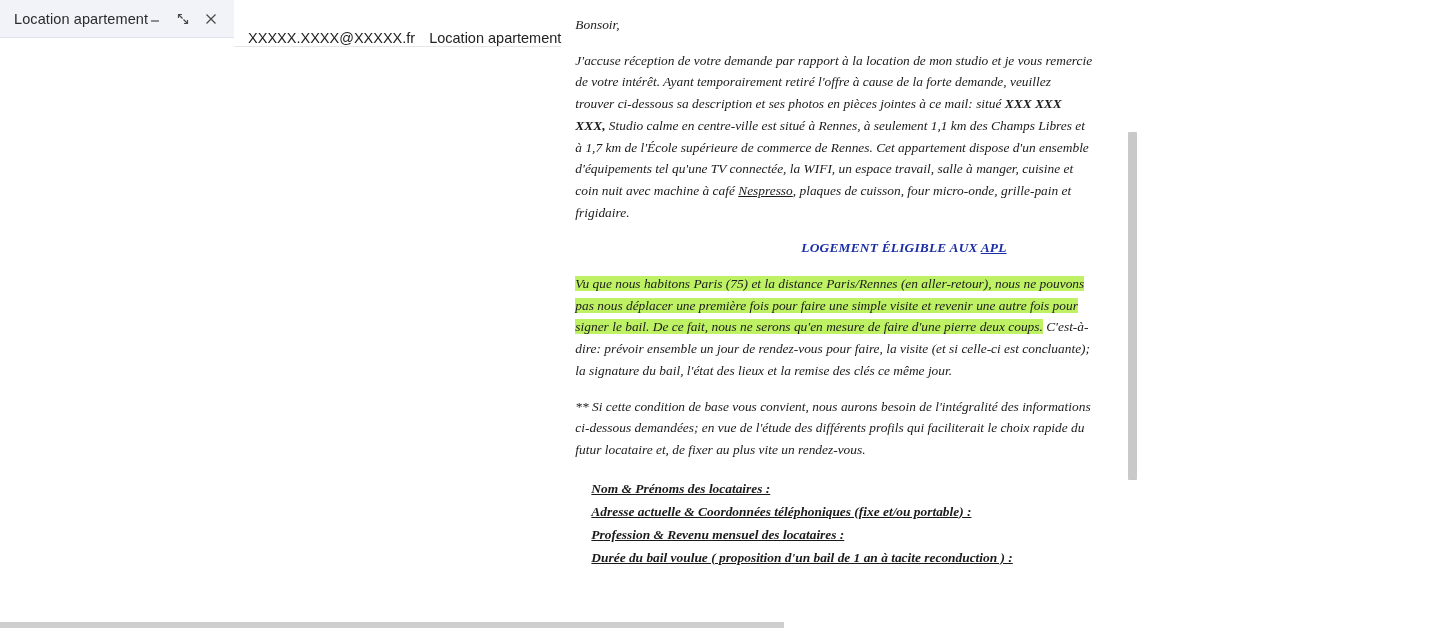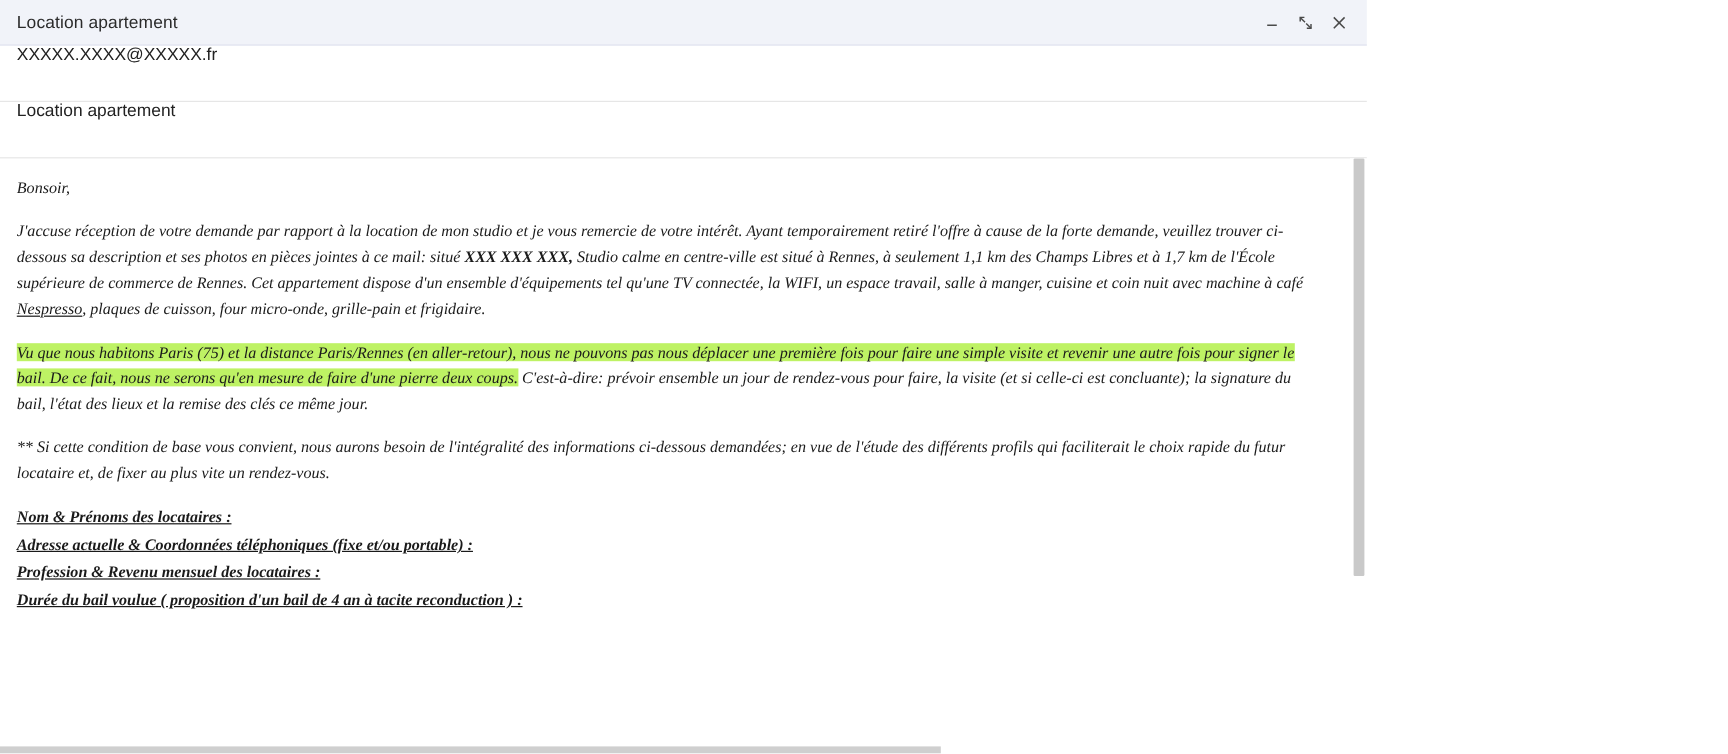--- a/index.html
+++ b/index.html
@@ -12,21 +12,21 @@
     background: #ffffff;
     font-family: "Liberation Sans", sans-serif;
   }
 
   .window {
     width: 1139px;
     height: 628px;
     position: relative;
     background: #ffffff;
     display: flex;
-    flex-direction: column;
+    flex-direction: row;
   }
 
   
   .titlebar {
     height: 38px;
     min-height: 38px;
     background: #f1f3f9;
     border-bottom: 1px solid #dfe3ee;
     display: flex;
     align-items: center;
@@ -55,21 +55,21 @@
     cursor: default;
   }
   .win-btn svg { display: block; }
 
   
   .field-row {
     height: 47px;
     min-height: 47px;
     border-bottom: 1px solid #e6e6e6;
     display: flex;
-    align-items: flex-start;
+    align-items: flex-end;
     padding-left: 14px;
   }
   .field-row .field-text {
     font-size: 14.5px;
     color: #222222;
   }
 
   
   .body-area {
     flex: 1;
@@ -97,21 +97,21 @@
     padding-left: 226px;
     font-weight: bold;
     font-style: italic;
     color: #1b2ea8;
     font-size: 13.4px;
     letter-spacing: 0.2px;
   }
   .apl-line .u { text-decoration: underline; }
 
   .info-list {
-    margin: 0;
+    margin: 16px;
     padding: 0;
     list-style: none;
   }
   .info-list li {
     font-size: 13.4px;
     font-style: italic;
     font-weight: bold;
     text-decoration: underline;
     color: #1a1a1a;
     line-height: 1.72;
@@ -187,30 +187,31 @@
 
   <div class="body-area">
     <div class="mailbody">
 
       <p>
         <span>Bonsoir,</span>
       </p>
 
       <p><span>J'accuse réception de votre demande par rapport à la location de mon studio et je vous remercie de votre intérêt. Ayant temporairement retiré l'offre à cause de la forte demande, veuillez trouver ci-dessous sa description et ses photos en pièces jointes à ce mail: situé </span><span class="b">XXX XXX XXX,</span><span> Studio calme en centre-ville est situé à Rennes, à seulement 1,1 km des Champs Libres et à 1,7 km de l'École supérieure de commerce de Rennes. Cet appartement dispose d'un ensemble d'équipements tel qu'une TV connectée, la WIFI, un espace travail, salle à manger, cuisine et coin nuit avec machine à café </span><span class="u">Nespresso</span><span>, plaques de cuisson, four micro-onde, grille-pain et frigidaire.</span></p>
 
+      <p class="apl-line"><span>LOGEMENT ÉLIGIBLE AUX </span><span class="u">APL</span></p>
 
       <p><span class="hl">Vu que nous habitons Paris (75) et la distance Paris/Rennes (en aller-retour), nous ne pouvons pas nous déplacer une première fois pour faire une simple visite et revenir une autre fois pour signer le bail. De ce fait, nous ne serons qu'en mesure de faire d'une pierre deux coups.</span><span> C'est-à-dire: prévoir ensemble un jour de rendez-vous pour faire, la visite (et si celle-ci est concluante); la signature du bail, l'état des lieux et la remise des clés ce même jour.</span></p>
 
       <p><span>** Si cette condition de base vous convient, nous aurons besoin de l'intégralité des informations ci-dessous demandées; en vue de l'étude des différents profils qui faciliterait le choix rapide du futur locataire et, de fixer au plus vite un rendez-vous.</span></p>
 
       <ul class="info-list">
         <li>Nom &amp; Prénoms des locataires :</li>
         <li>Adresse actuelle &amp; Coordonnées téléphoniques (fixe et/ou portable) :</li>
         <li>Profession &amp; Revenu mensuel des locataires :</li>
-        <li>Durée du bail voulue ( proposition d'un bail de 4 an à tacite reconduction ) :</li>
+        <li>Durée du bail voulue ( proposition d'un bail de 1 an à tacite reconduction ) :</li>
       </ul>
 
     </div>
   </div>
 
   <div class="scrollbar">
     <div class="scroll-thumb"></div>
   </div>
 
   <div class="bottom-strip"></div>

